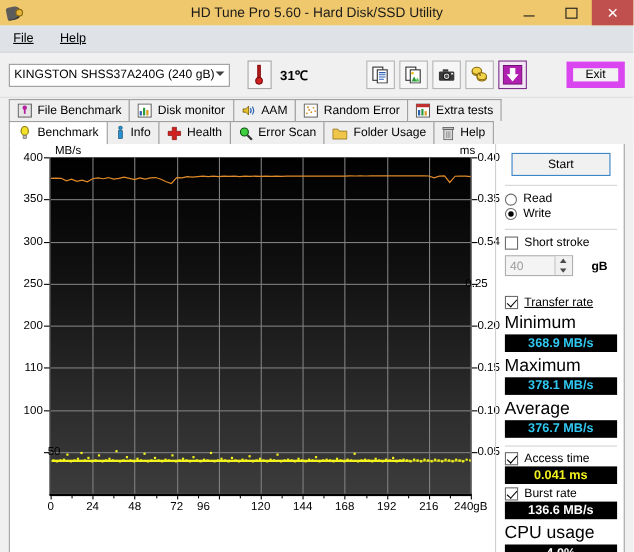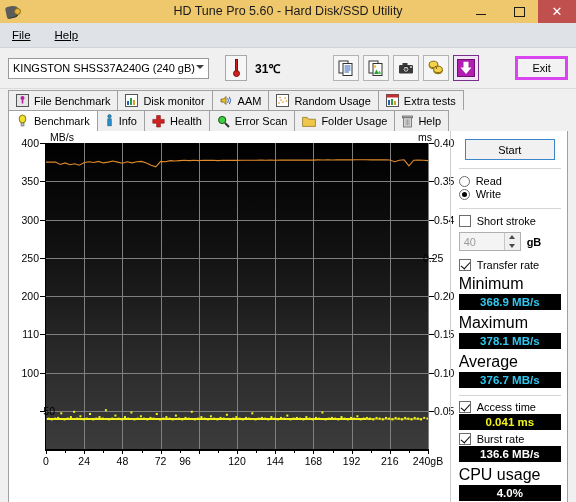--- a/index.html
+++ b/index.html
@@ -75,21 +75,21 @@
   .thermo .stem{position:absolute;left:2px;top:0;width:3px;height:12px;background:#d02020;border:1px solid #7a1010;box-sizing:border-box;}
   .thermo .bulb{position:absolute;left:0px;bottom:0;width:7px;height:7px;border-radius:50%;background:#d02020;border:1px solid #7a1010;box-sizing:border-box;}
   .temp-text{margin-left:8px;font-size:12px;font-weight:bold;color:#000;}
   .tool-icons{margin-left:53px;display:flex;gap:4px;align-items:center;}
   .tbtn{
     width:26px;height:26px;border:1px solid #b4b4b4;background:#f6f6f6;
     display:flex;align-items:center;justify-content:center;box-sizing:border-box;
   }
   .tbtn.accent{border:1px solid #7a2f88;background:#f3e6f6;}
   .exit-btn{
-    margin-left:36px;width:58px;height:24px;border:3px solid #d946ef;background:#f2f2f2;
+    margin-left:36px;width:58px;height:24px;border:6px solid #d946ef;background:#f2f2f2;
     display:flex;align-items:center;justify-content:center;font-size:11px;color:#000;
     box-sizing:border-box;
   }
 
   
   .tabs-wrap{padding:0 8px;background:#f0f0f0;}
   .tabrow{display:flex;height:21px;align-items:flex-end;}
   .tab{
     height:20px;border:1px solid #a0a0a0;border-bottom:none;background:#efefef;
     display:flex;align-items:center;gap:5px;padding:0 7px;box-sizing:border-box;
@@ -148,21 +148,21 @@
   }
   .radio .inner{width:5px;height:5px;border-radius:50%;background:#000;}
   .cbox{
     width:12px;height:12px;border:1px solid #6c6c6c;background:#fff;box-sizing:border-box;
     display:flex;align-items:center;justify-content:center;flex:0 0 auto;position:relative;
   }
   .cbox.checked::after{
     content:"";position:absolute;left:3px;top:0px;width:4px;height:8px;
     border:solid #000;border-width:0 1.6px 1.6px 0;transform:rotate(42deg);
   }
-  .spin-row{display:flex;align-items:center;gap:6px;margin-top:5px;}
+  .spin-row{display:flex;align-items:center;gap:17px;margin-top:5px;}
   .spin{
     width:62px;height:19px;border:1px solid #b0b0b0;background:#f4f4f4;
     display:flex;align-items:center;box-sizing:border-box;position:relative;
   }
   .spin .val{font-size:11px;color:#9b9b9b;padding-left:4px;}
   .spin .arrows{
     position:absolute;right:0;top:0;width:15px;height:17px;border-left:1px solid #c6c6c6;
     display:flex;flex-direction:column;align-items:center;justify-content:space-around;
     background:#f0f0f0;
   }
@@ -308,21 +308,21 @@
         <rect x="0.5" y="0.5" width="12" height="12" fill="#fff" stroke="#555"></rect>
         <g fill="#d88a20">
             <circle cx="3" cy="9" r="0.8"></circle>
             <circle cx="5" cy="6" r="0.8"></circle>
             <circle cx="7" cy="8" r="0.8"></circle>
             <circle cx="9" cy="4" r="0.8"></circle>
             <circle cx="10.5" cy="7" r="0.8"></circle>
             <circle cx="4" cy="3.5" r="0.8"></circle>
           </g>
       </svg>
-      <span>Random Usage</span>
+      <span>Random Error</span>
     </div>
     <div class="tab">
       <svg width="13" height="13" viewBox="0 0 13 13">
         <rect x="0.5" y="0.5" width="12" height="12" fill="#fff" stroke="#555"></rect>
         <rect x="0.5" y="0.5" width="12" height="3" fill="#c03030"></rect>
         <rect x="2" y="6" width="2" height="5" fill="#2a5fb5"></rect>
           <rect x="5" y="5" width="2" height="6" fill="#2e9a3e"></rect>
           <rect x="8" y="7" width="2" height="4" fill="#d89a20"></rect>
       </svg>
       <span>Extra tests</span>
@@ -923,21 +923,21 @@
       <span class="spin">
         <span class="val">40</span>
         <span class="arrows">
             <i class="up"></i>
             <i class="dn"></i>
           </span>
       </span>
       <span class="unit-gb">gB</span>
     </div>
 
-    <div class="check-row" style="margin-top:8px;">
+    <div class="check-row" style="margin-top:18px;text-decoration:underline;">
       <span class="cbox checked"></span>
       <span>Transfer rate</span>
     </div>
 
     <div class="field-label">Minimum</div>
     <div class="lcd cyan">
         <span>368.9 MB/s</span>
       </div>
     <div class="field-label">Maximum</div>
     <div class="lcd cyan">

